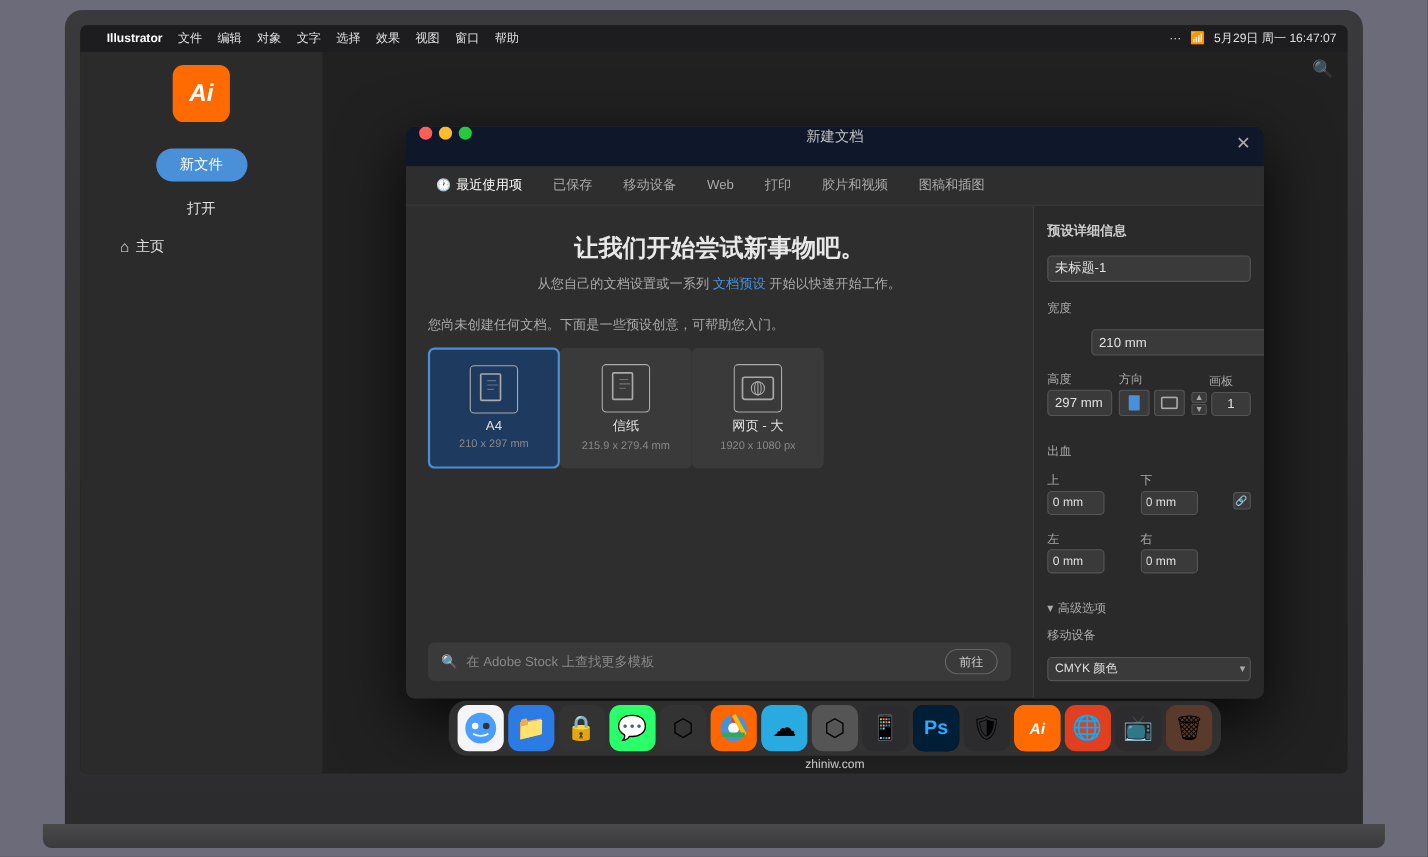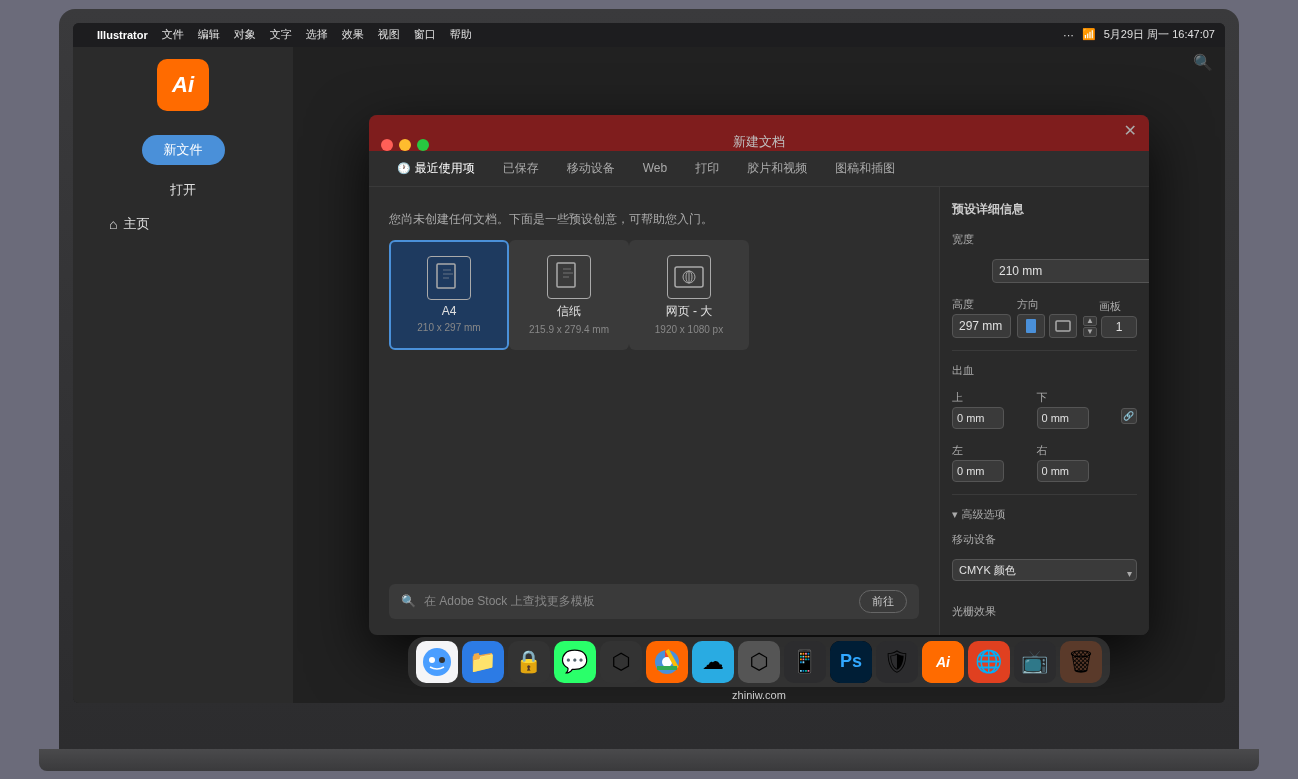--- a/index.html
+++ b/index.html
@@ -198,23 +198,23 @@
       background: #2e2e2e;
       border-radius: 8px;
       display: flex;
       flex-direction: column;
       overflow: hidden;
       box-shadow: 0 20px 60px rgba(0,0,0,0.8);
       position: relative;
     }
     .dialog-titlebar {
       height: 36px;
-      background: #7f1d1d;
-      display: flex;
-      align-items: flex-end;
+      background: #0f172a;
+      display: flex;
+      align-items: flex-start;
       justify-content: center;
       position: relative;
       flex-shrink: 0;
     }
     .traffic-lights {
       position: absolute;
       left: 12px;
       display: flex;
       gap: 6px;
     }
@@ -656,20 +656,26 @@
                 <span>胶片和视频</span>
               </div>
               <div class="tab-item">
                 <span>图稿和插图</span>
               </div>
             </div>
 
             <div class="dialog-body">
 
               <div class="dialog-left">
+                <div class="dialog-hero">
+                  <h2>让我们开始尝试新事物吧。</h2>
+                  <p>
+                    从您自己的文档设置或一系列 <a href="#">文档预设</a> 开始以快速开始工作。
+                  </p>
+                </div>
 
                 <div class="recent-label">您尚未创建任何文档。下面是一些预设创意，可帮助您入门。</div>
 
                 <div class="presets-grid">
                   <div class="preset-card selected">
                     <div class="preset-icon">
                       <svg width="28" height="32" viewBox="0 0 28 32">
                           <rect x="2" y="2" width="18" height="24" rx="1" fill="none" stroke="#aaa" stroke-width="1.5"></rect>
                           <path d="M8 8 L16 8 M8 12 L18 12 M8 16 L14 16" stroke="#aaa" stroke-width="1" opacity="0.5"></path>
                         </svg>
@@ -704,20 +710,21 @@
                 <div class="search-bar">
                   <span class="search-bar-icon">🔍</span>
                   <span class="search-bar-text">在 Adobe Stock 上查找更多模板</span>
                   <button class="search-bar-btn">前往</button>
                 </div>
               </div>
 
               <div class="dialog-right">
                 <div class="panel-section-title">预设详细信息</div>
 
+                <input class="panel-name-input" type="text" value="未标题-1" style="">
 
                 <div class="panel-label">宽度</div>
                 <div class="panel-input-row">
                   <input class="panel-input" type="text" value="210 mm" style="">
                   <div class="panel-select-wrap">
                     <select>
                       <option>毫米</option>
                       <option>厘米</option>
                       <option>像素</option>
                       <option>英寸</option>

